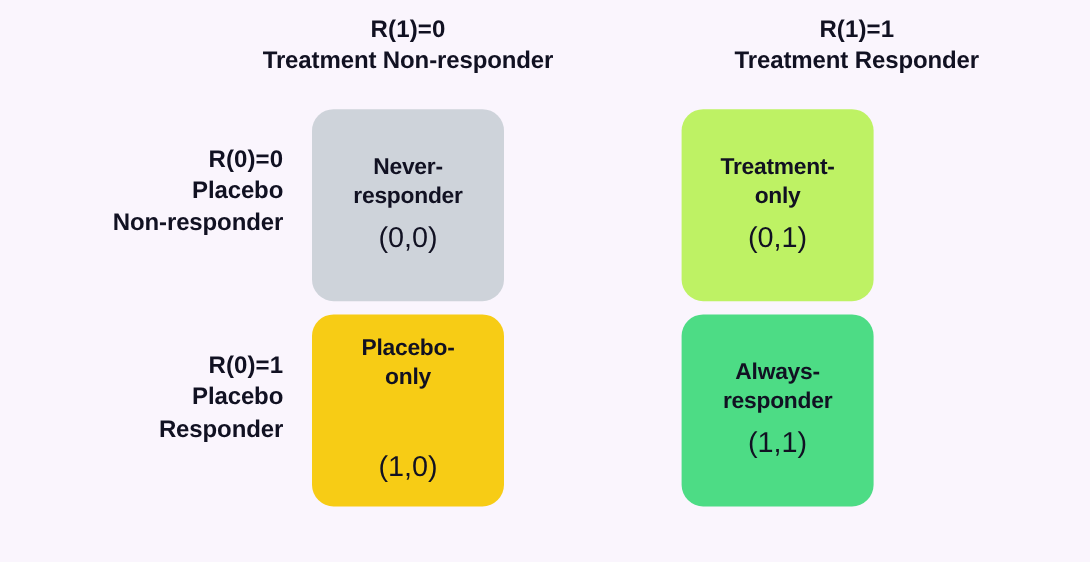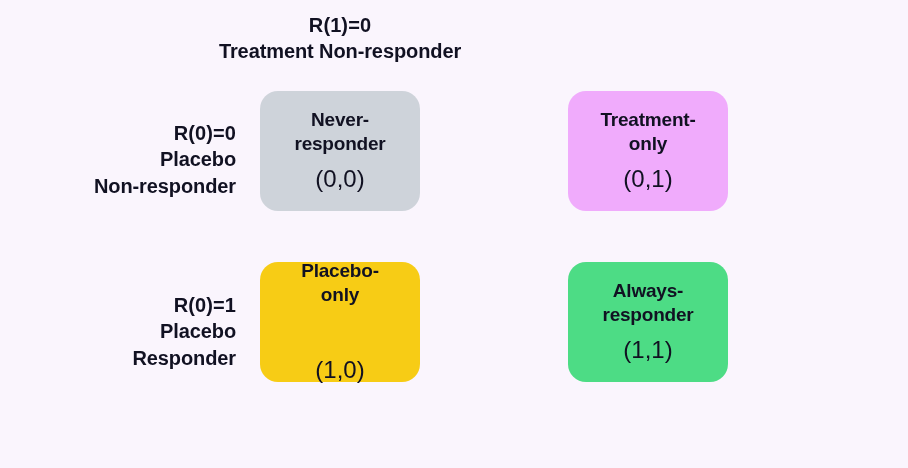--- a/index.html
+++ b/index.html
@@ -60,21 +60,21 @@
     font-weight: bold;
     letter-spacing: -0.1px;
   }
   #row-label-0 { top: 120px; }
   #row-label-1 { top: 292px; }
 
   
   .cell {
     position: absolute;
     width: 160px;
-    height: 120px;
+    height: 160px;
     border-radius: 18px;
     display: flex;
     flex-direction: column;
     align-items: center;
     justify-content: center;
     box-sizing: border-box;
     padding: 0 6px;
   }
   .cell .cell-label {
     font-size: 19px;
@@ -99,20 +99,24 @@
 </head>
 <body style="background: rgb(250, 245, 253); color: rgb(17, 17, 34);">
 
 <div id="matrix">
 
   <div class="col-header" id="col-header-0">
     <div class="code">R(1)=0</div>
     <div class="desc">Treatment Non-responder</div>
   </div>
 
+  <div class="col-header" id="col-header-1">
+    <div class="code">R(1)=1</div>
+    <div class="desc">Treatment Responder</div>
+  </div>
 
   <div class="row-label" id="row-label-0">
     <div class="code">R(0)=0</div>
     <div class="desc">Placebo</div>
     <div class="desc">Non-responder</div>
   </div>
 
   <div class="row-label" id="row-label-1">
     <div class="code">R(0)=1</div>
     <div class="desc">Placebo</div>
@@ -120,21 +124,21 @@
   </div>
 
   <div class="cell" id="cell-0-0" style="background: rgb(206, 211, 218);">
     <div class="cell-label">
       <div>Never-</div>
       <div>responder</div>
     </div>
     <div class="cell-tuple">(0,0)</div>
   </div>
 
-  <div class="cell" id="cell-0-1" style="background: #f0abfc;">
+  <div class="cell" id="cell-0-1" style="background: #bef264;">
     <div class="cell-label">
       <div>Treatment-</div>
       <div>only</div>
     </div>
     <div class="cell-tuple">(0,1)</div>
   </div>
 
   <div class="cell" id="cell-1-0" style="background: rgb(247, 204, 21);">
     <div class="cell-label">
       <div>Placebo-</div>

